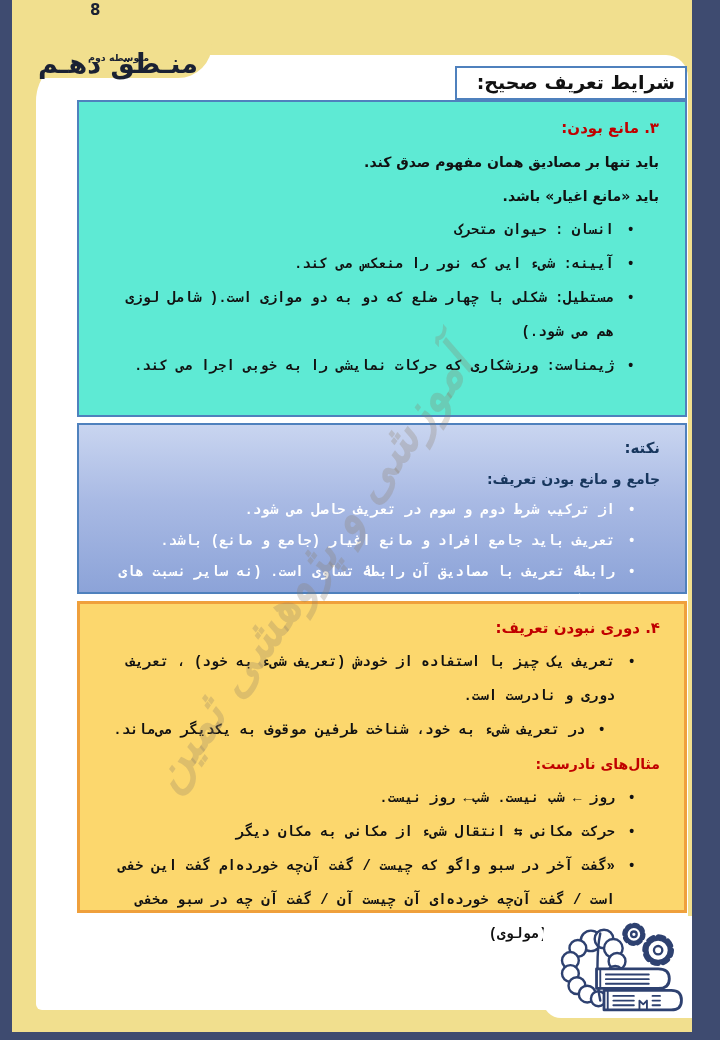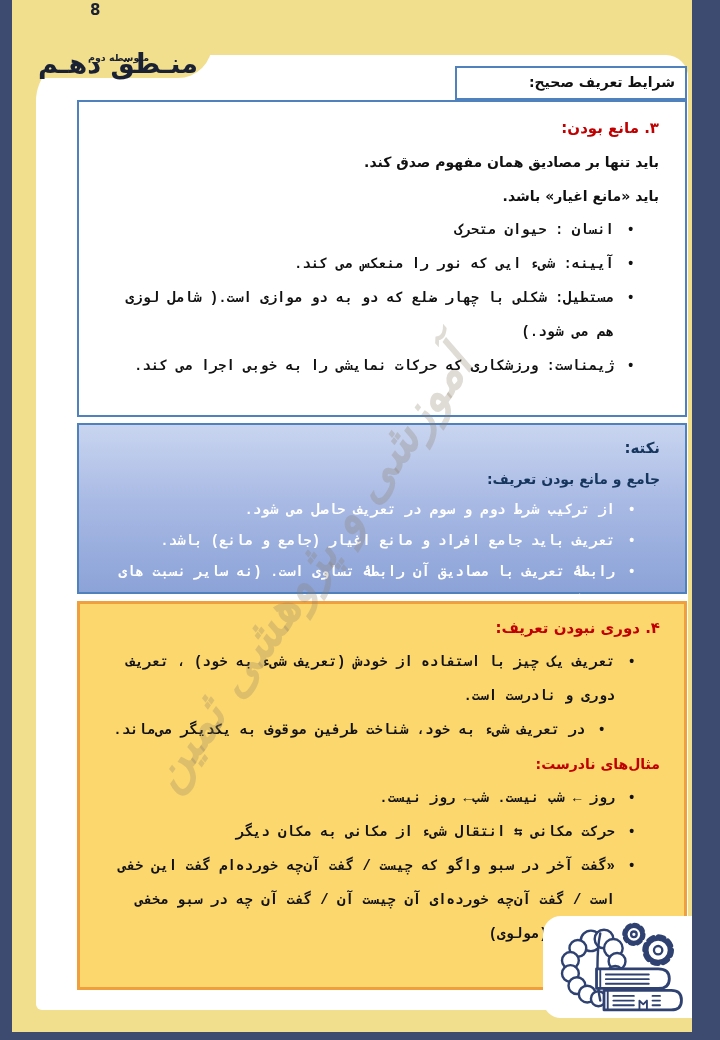--- a/index.html
+++ b/index.html
@@ -39,43 +39,43 @@
   .logo-subtitle{
     position:absolute;left:76px;top:52px;
     font-size:9.5px;font-weight:700;color:#1a2133;
     direction:rtl;
   }
   
   .title-box{
     position:absolute;left:455px;top:66px;width:232px;height:34px;
     background:#ffffff;border:2.5px solid #4f81bd;box-sizing:border-box;
     direction:rtl;text-align:right;
-    font-size:14px;font-weight:700;color:#111;
+    font-size:19px;font-weight:700;color:#111;
     line-height:28px;padding:0 10px;
     z-index:2;
   }
   
   .box{
     position:absolute;left:77px;width:610px;box-sizing:border-box;
     direction:rtl;text-align:right;
     z-index:1;
   }
   .box-rule3{
     top:100px;height:317px;
-    background:#ffffff;border:2px solid #4f81bd;
+    background:#5eead4;border:2px solid #4f81bd;
     padding:9px 26px;
   }
   .box-note{
     top:423px;height:171px;
     background:linear-gradient(180deg,#c9d5f0 0%,#a9bae4 45%,#8ca3d8 100%);
     border:2px solid #4f81bd;
     padding:8px 25px;
   }
   .box-rule4{
-    top:601px;height:389px;
+    top:601px;height:312px;
     background:#fcd76d;border:3px solid #efa03c;
     padding:7px 24px;
   }
   .row{line-height:34px;font-size:14px;font-weight:700;color:#111;}
   .box-note .row{line-height:31px;}
   .red{color:#c00000;}
   .navy{color:#17365d;}
   .white{color:#ffffff;}
   .heading{font-size:15px;}
   .bullet{

